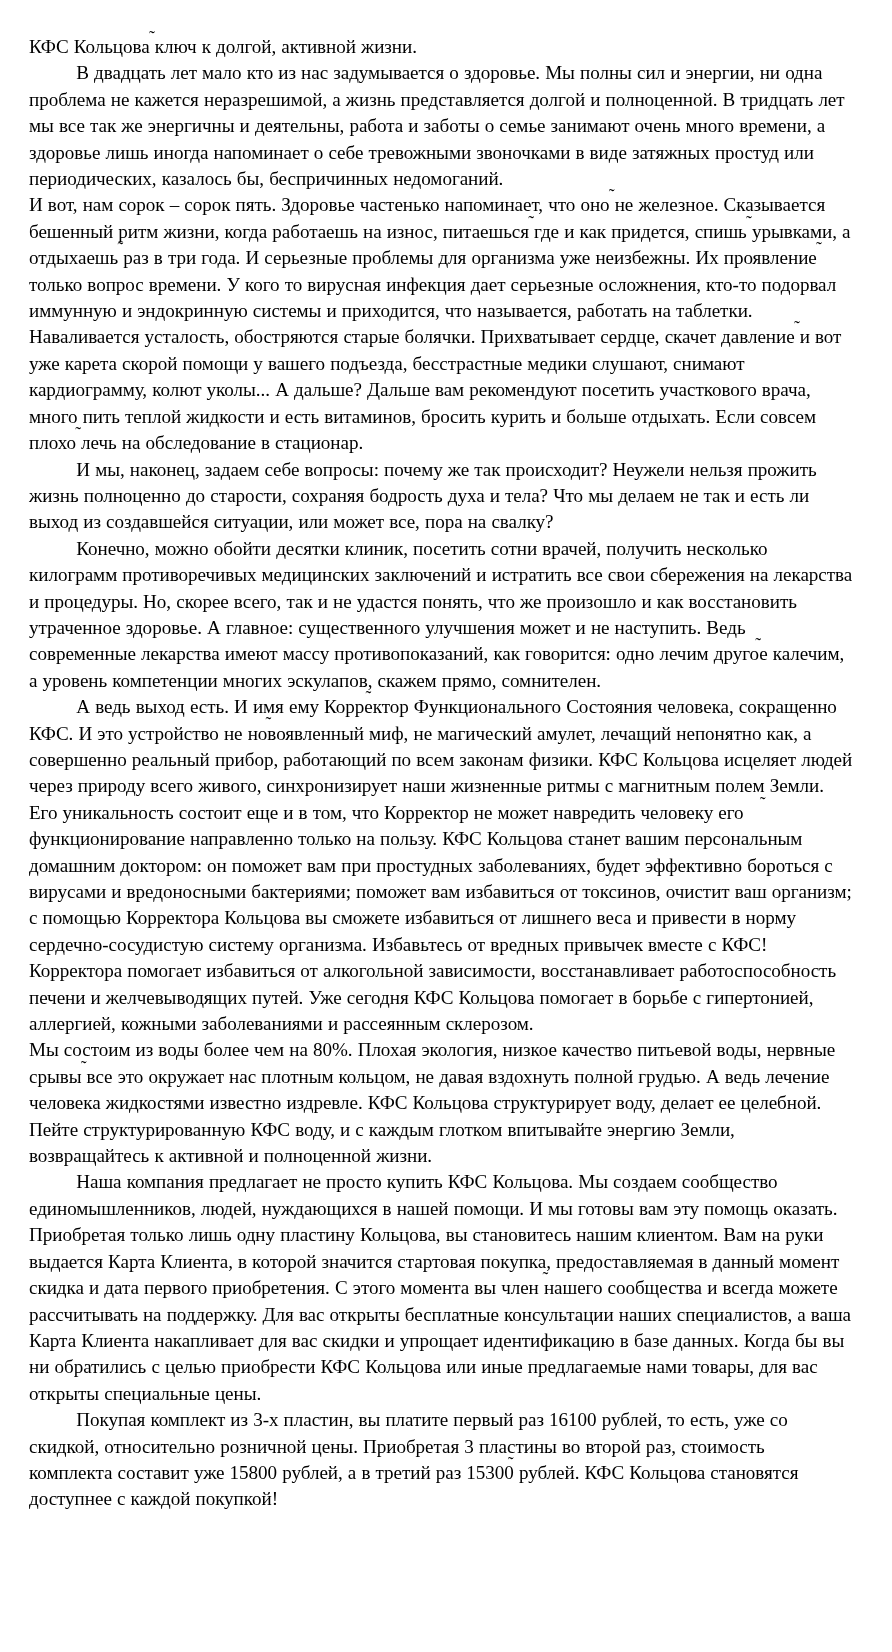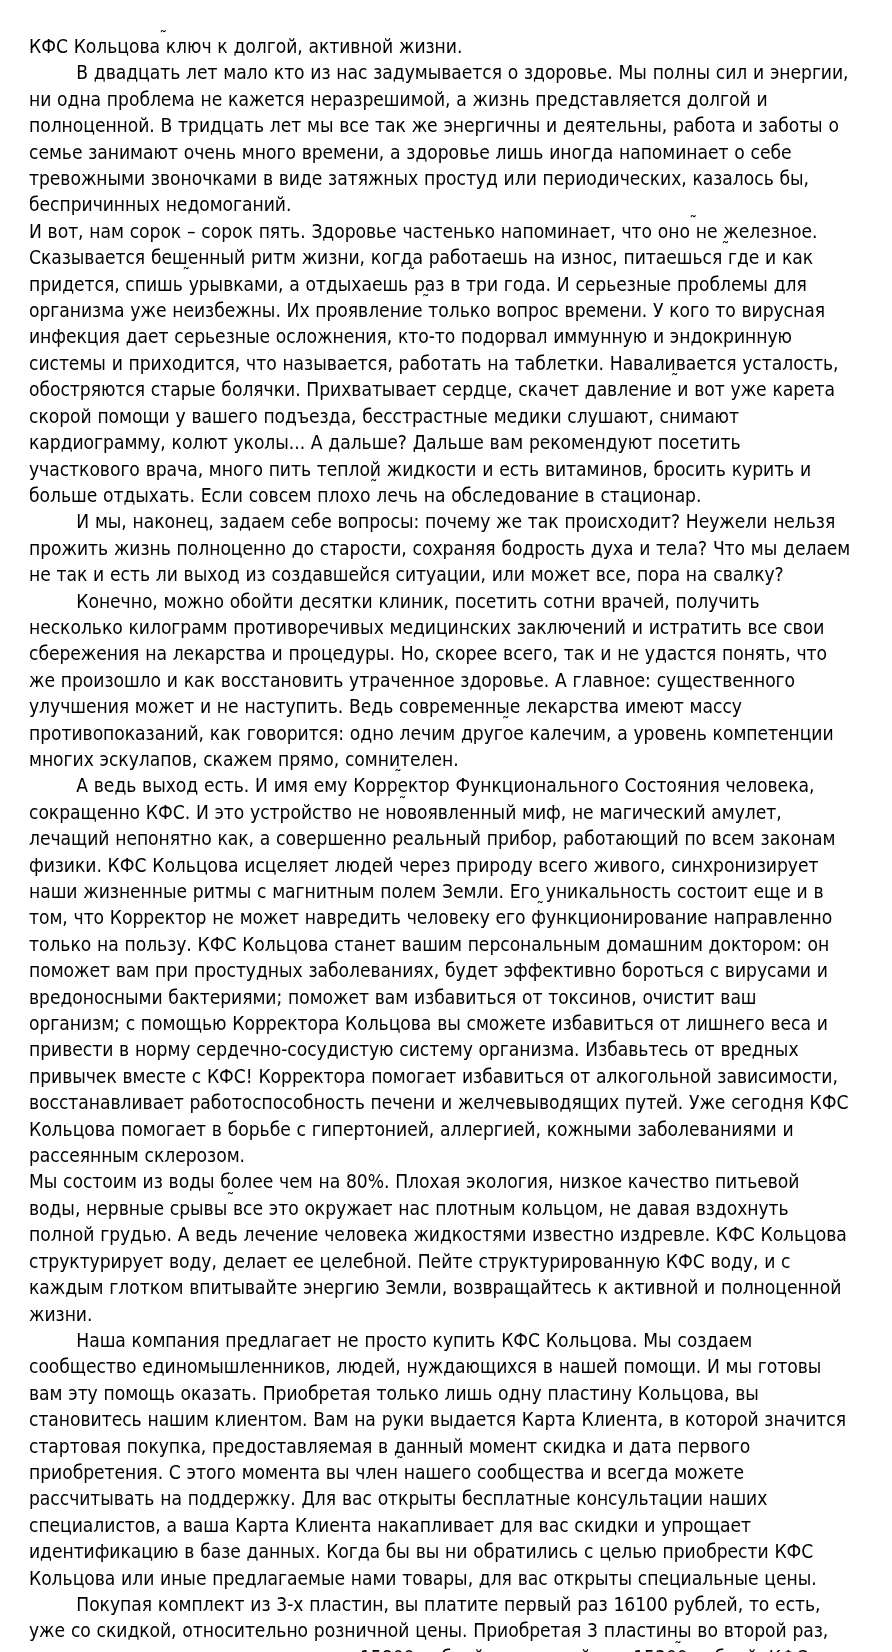--- a/index.html
+++ b/index.html
@@ -15,20 +15,21 @@
     font-family: "DejaVu Sans Condensed", "Liberation Sans Narrow", "Liberation Sans", sans-serif;
     color: #000000;
     -webkit-font-smoothing: none;
   }
   #doc-page {
     box-sizing: border-box;
     width: 892px;
     height: 1652px;
     padding: 34px 27px 0 29px;
     background: #ffffff;
+    font-family: Liberation Serif, serif;
   }
   .para {
     margin: 0;
     padding: 0;
     font-size: 19.4px;
     line-height: 26.4px;
     letter-spacing: -0.05px;
     word-spacing: 0.4px;
     text-align: left;
     color: #000000;

